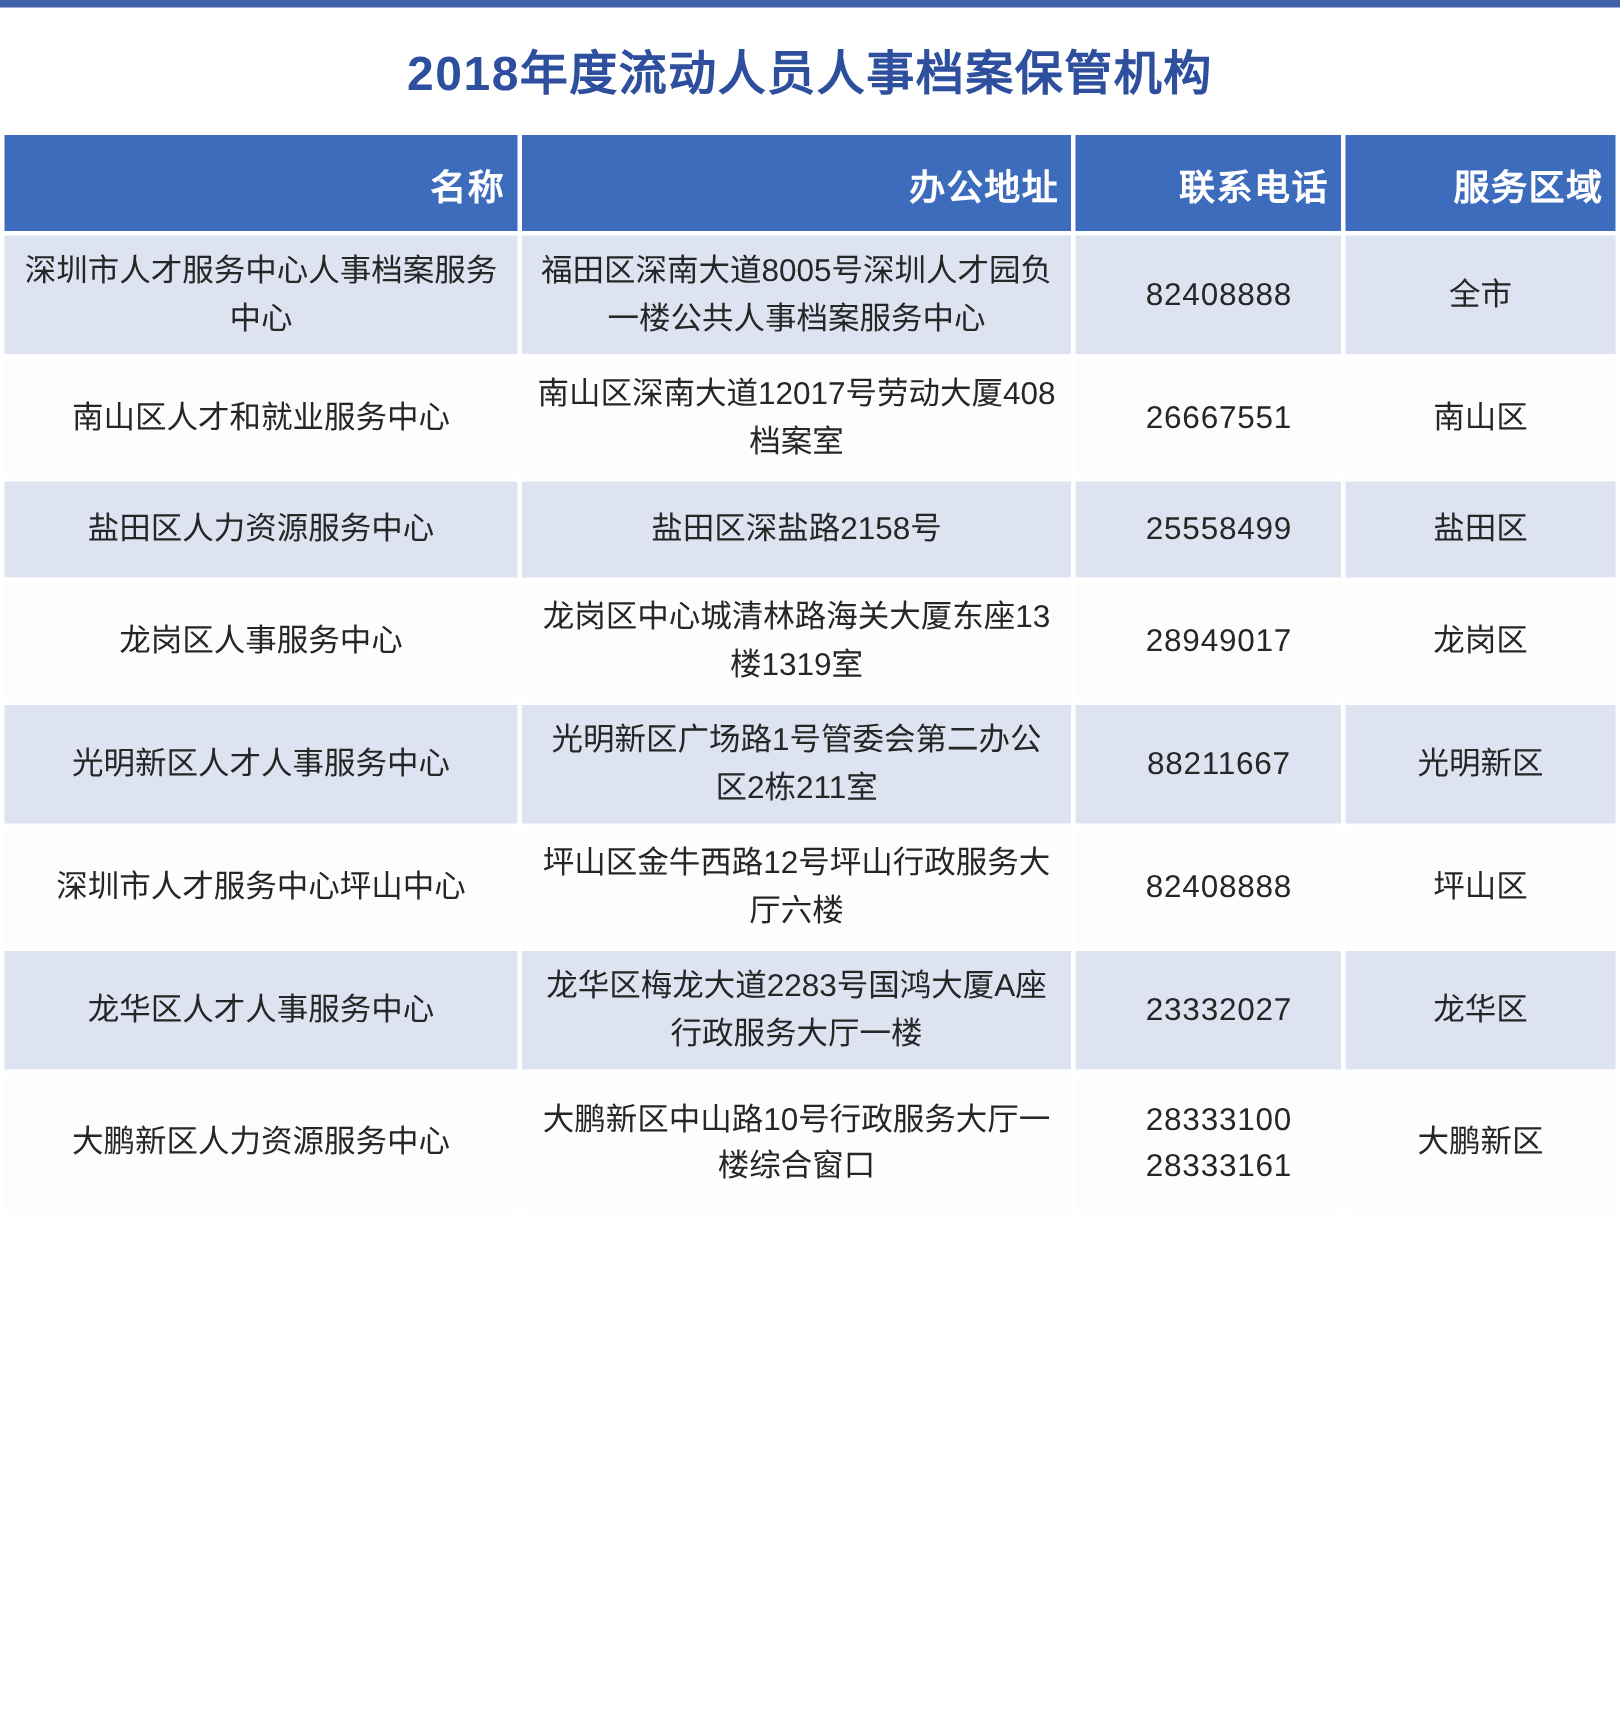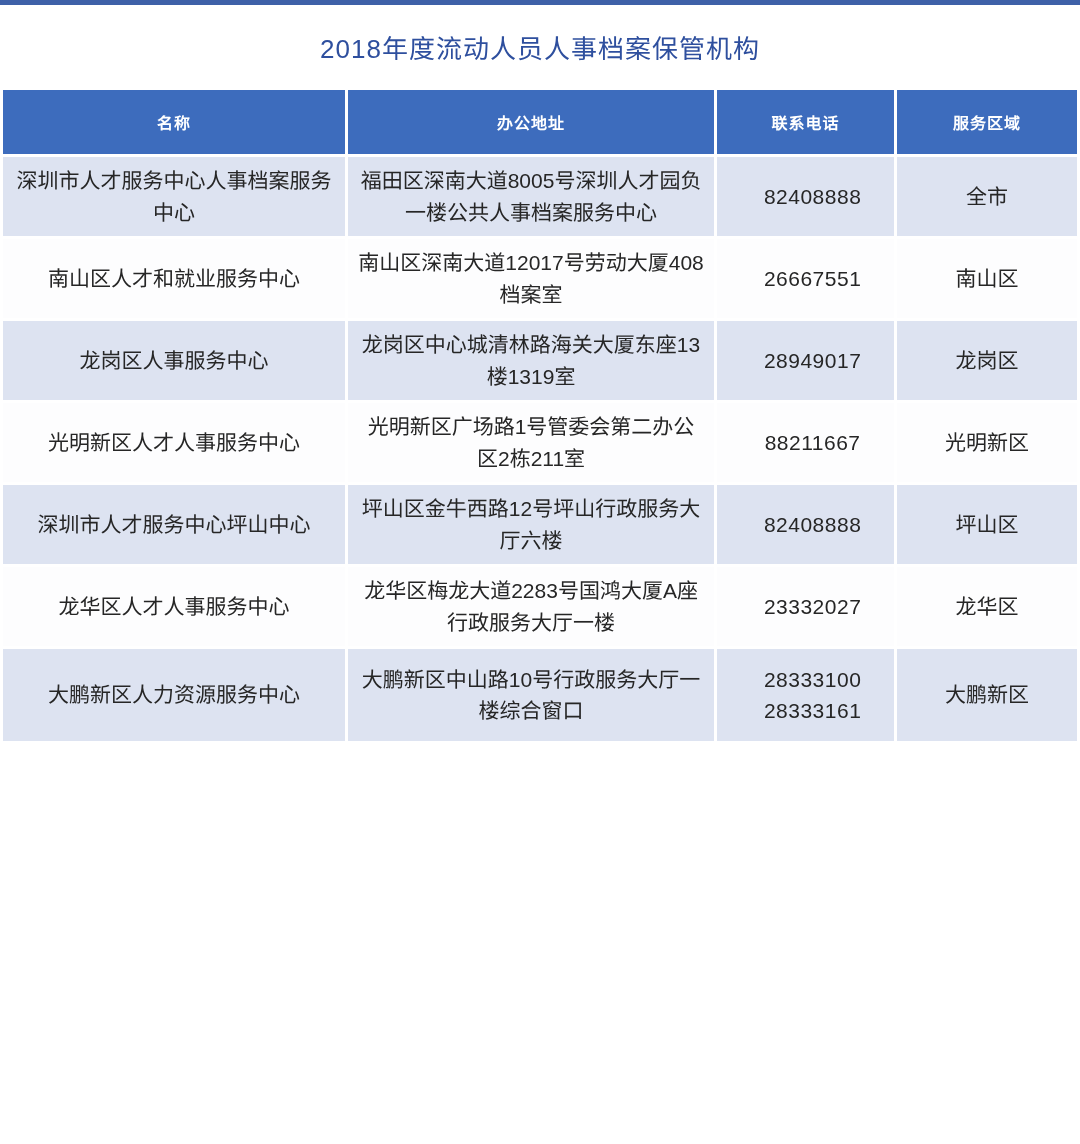--- a/index.html
+++ b/index.html
@@ -31,43 +31,43 @@
     height: 5px;
     background: var(--top-strip);
   }
   .title-bar {
     height: 82px;
     display: flex;
     align-items: center;
     justify-content: center;
   }
   .page-title {
-    font-size: 26px;
-    font-weight: normal;
+    font-size: 32px;
+    font-weight: bold;
     color: var(--title-text);
     letter-spacing: 1px;
     white-space: nowrap;
   }
   table.records {
     width: 100%;
     table-layout: fixed;
     border-collapse: separate;
     border-spacing: 3px 3px;
   }
   col.c-name  { width: 32.1%; }
   col.c-addr  { width: 34.4%; }
   col.c-phone { width: 16.6%; }
   col.c-area  { width: 16.9%; }
   th {
     background: var(--header-bg);
     color: var(--header-text);
-    font-size: 16px;
+    font-size: 24px;
     font-weight: bold;
     height: 64px;
-    text-align: center;
+    text-align: right;
     padding: 4px 8px;
     letter-spacing: 1px;
   }
   td {
     font-size: 21px;
     color: var(--body-text);
     text-align: center;
     vertical-align: middle;
     padding: 8px 10px;
     line-height: 1.5;
@@ -111,20 +111,26 @@
         <td class="phone">82408888</td>
         <td>全市</td>
       </tr>
       <tr>
         <td>南山区人才和就业服务中心</td>
         <td>南山区深南大道12017号劳动大厦408档案室</td>
         <td class="phone">26667551</td>
         <td>南山区</td>
       </tr>
       <tr>
+        <td>盐田区人力资源服务中心</td>
+        <td>盐田区深盐路2158号</td>
+        <td class="phone">25558499</td>
+        <td>盐田区</td>
+      </tr>
+      <tr>
         <td>龙岗区人事服务中心</td>
         <td>龙岗区中心城清林路海关大厦东座13楼1319室</td>
         <td class="phone">28949017</td>
         <td>龙岗区</td>
       </tr>
       <tr>
         <td>光明新区人才人事服务中心</td>
         <td>光明新区广场路1号管委会第二办公区2栋211室</td>
         <td class="phone">88211667</td>
         <td>光明新区</td>

